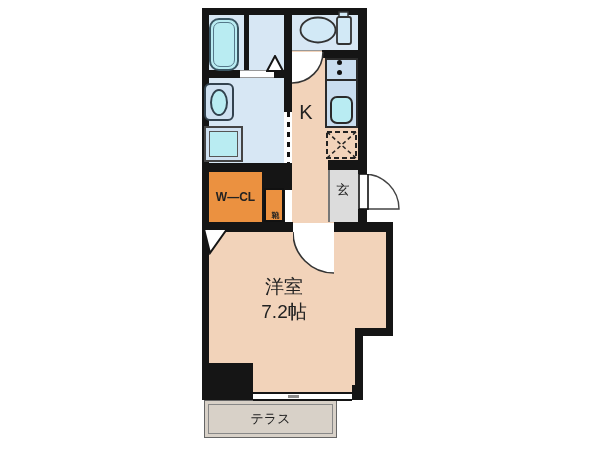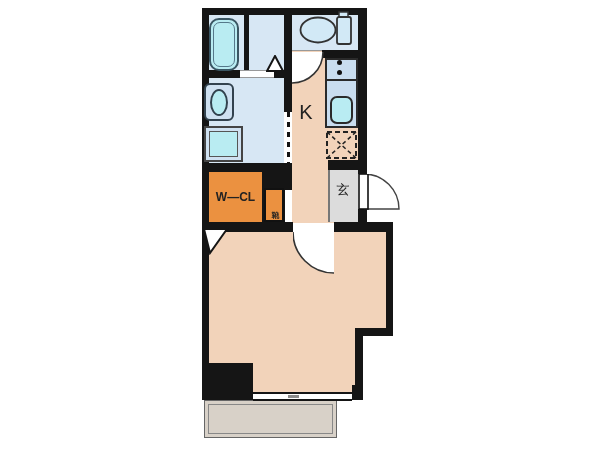--- a/index.html
+++ b/index.html
@@ -125,14 +125,21 @@
   </div>
   <div class="lbl" style="left:328px;top:182px;width:30px;height:16px;font-size:13px;">
     <span>玄</span>
   </div>
   <div class="lbl" style="left:209px;top:189px;width:53px;height:15px;font-size:12px;font-weight:bold;letter-spacing:0px;">
     <span>W—CL</span>
   </div>
   <div class="lbl" style="left:264px;top:190px;width:20px;height:30px;font-size:8px;writing-mode:vertical-rl;">
     <span>靴箱</span>
   </div>
+  <div class="lbl" style="left:209px;top:273px;width:150px;height:52px;font-size:19px;line-height:25px;flex-direction:column;">
+    <span>洋室</span>
+    <span>7.2帖</span>
+  </div>
+  <div class="lbl" style="left:204px;top:411px;width:133px;height:16px;font-size:13px;">
+    <span>テラス</span>
+  </div>
 
 </div>
 
 </body></html>

